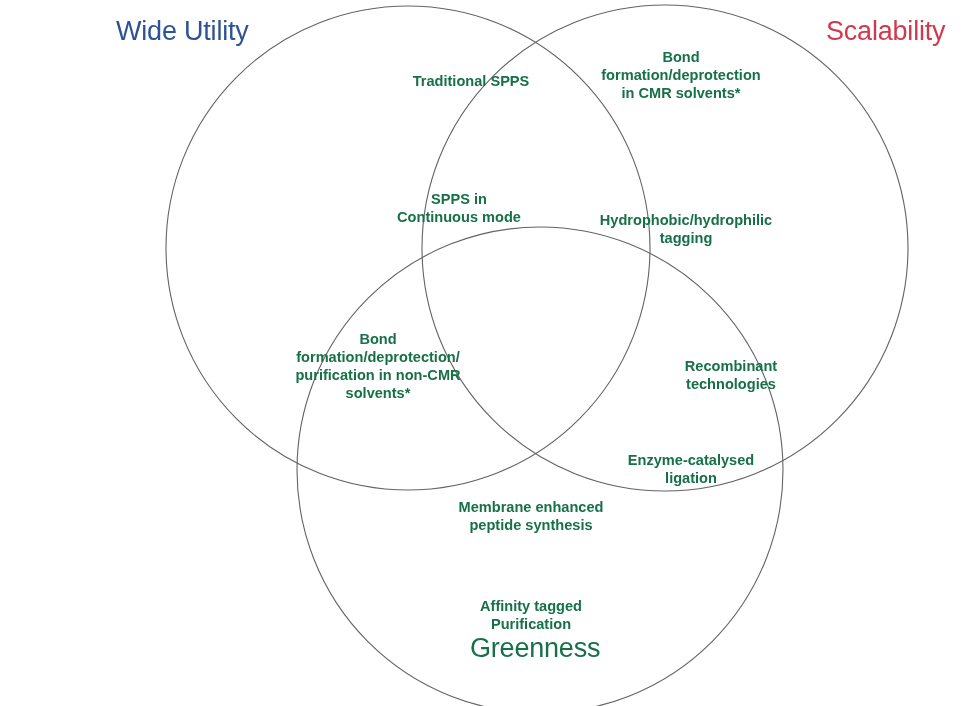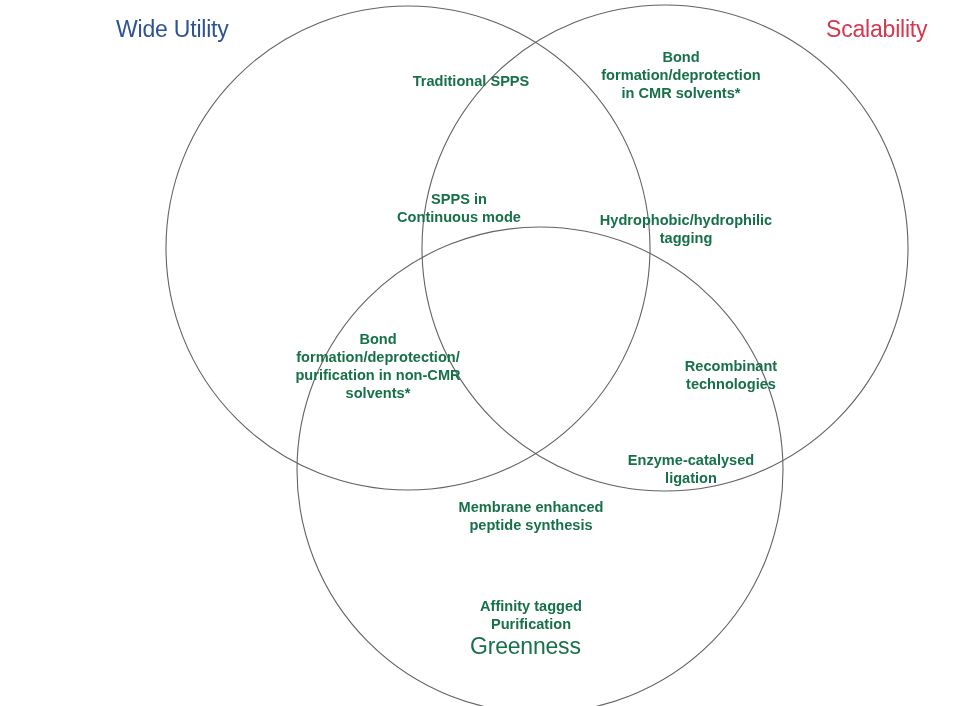--- a/index.html
+++ b/index.html
@@ -30,21 +30,21 @@
   .lbl {
     position: absolute;
     margin: 0;
     padding: 0;
     white-space: pre-line;
     text-align: center;
     line-height: 1.16;
   }
   
   .set-label {
-    font-size: 23px;
+    font-size: 27px;
     font-weight: 400;
     letter-spacing: -0.2px;
   }
   #set-wide-utility {
     left: 116px;
     top: 16px;
     color: #2E5395;
     text-align: left;
   }
   #set-scalability {

